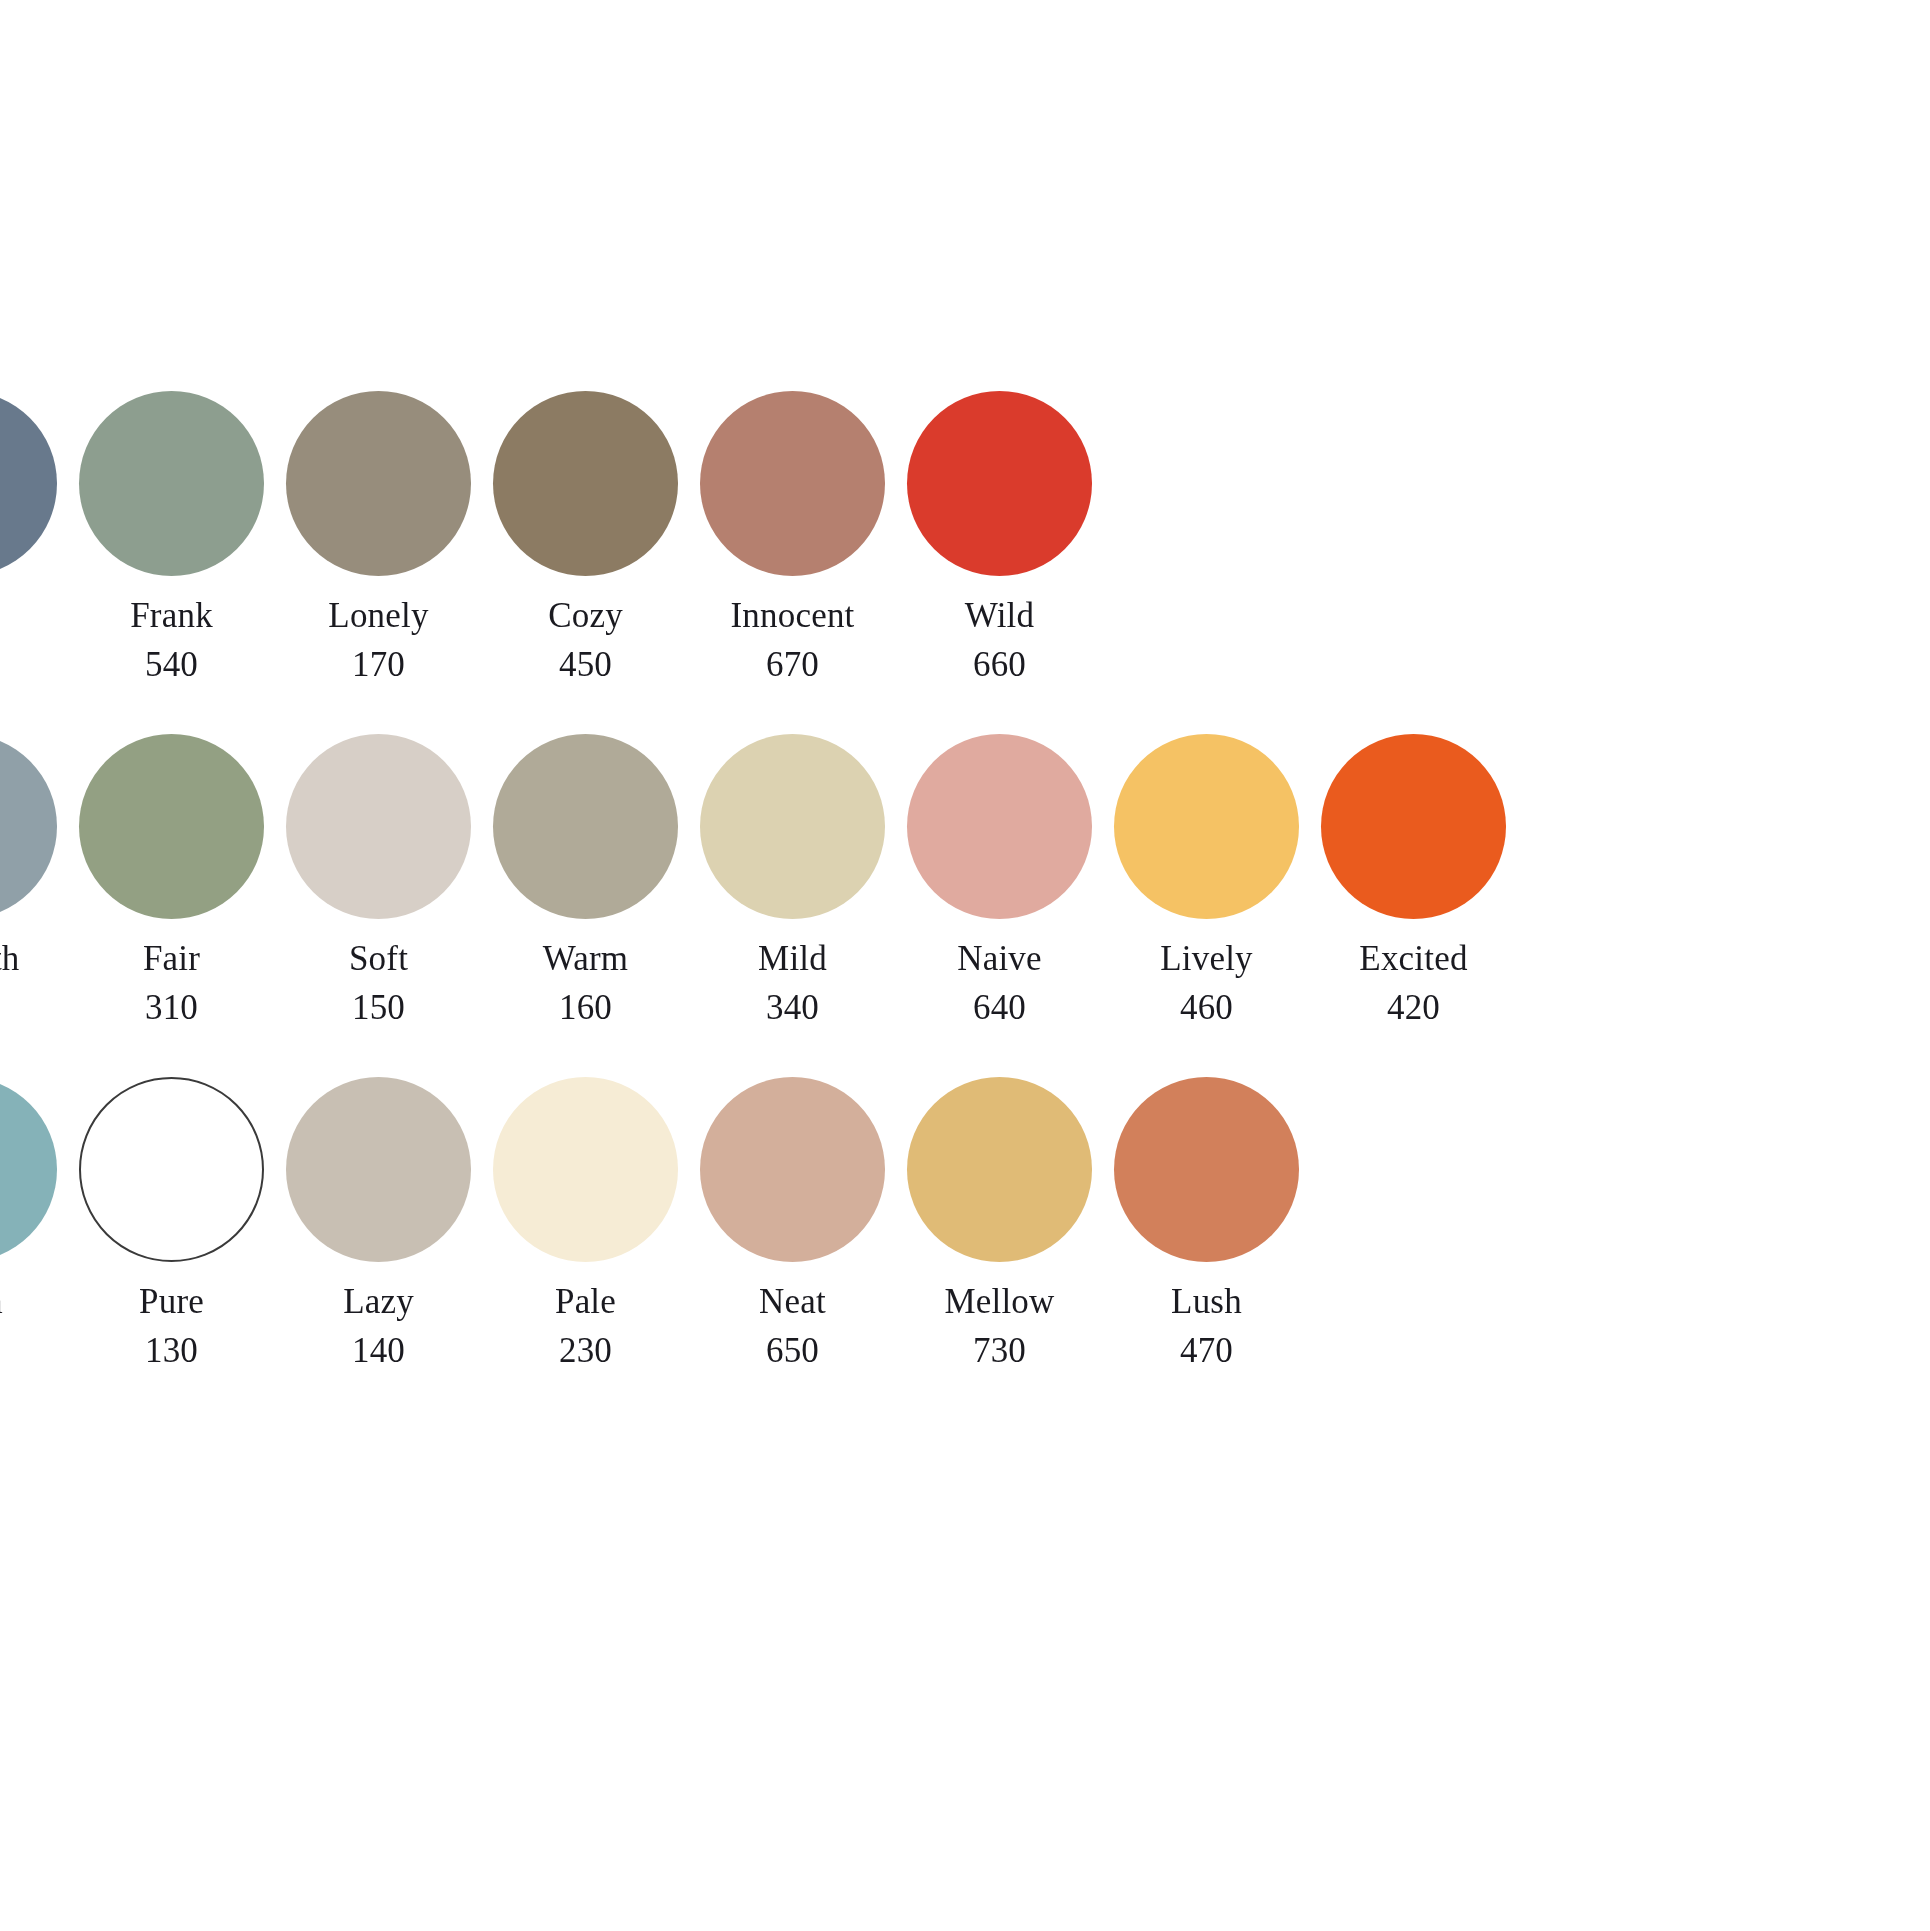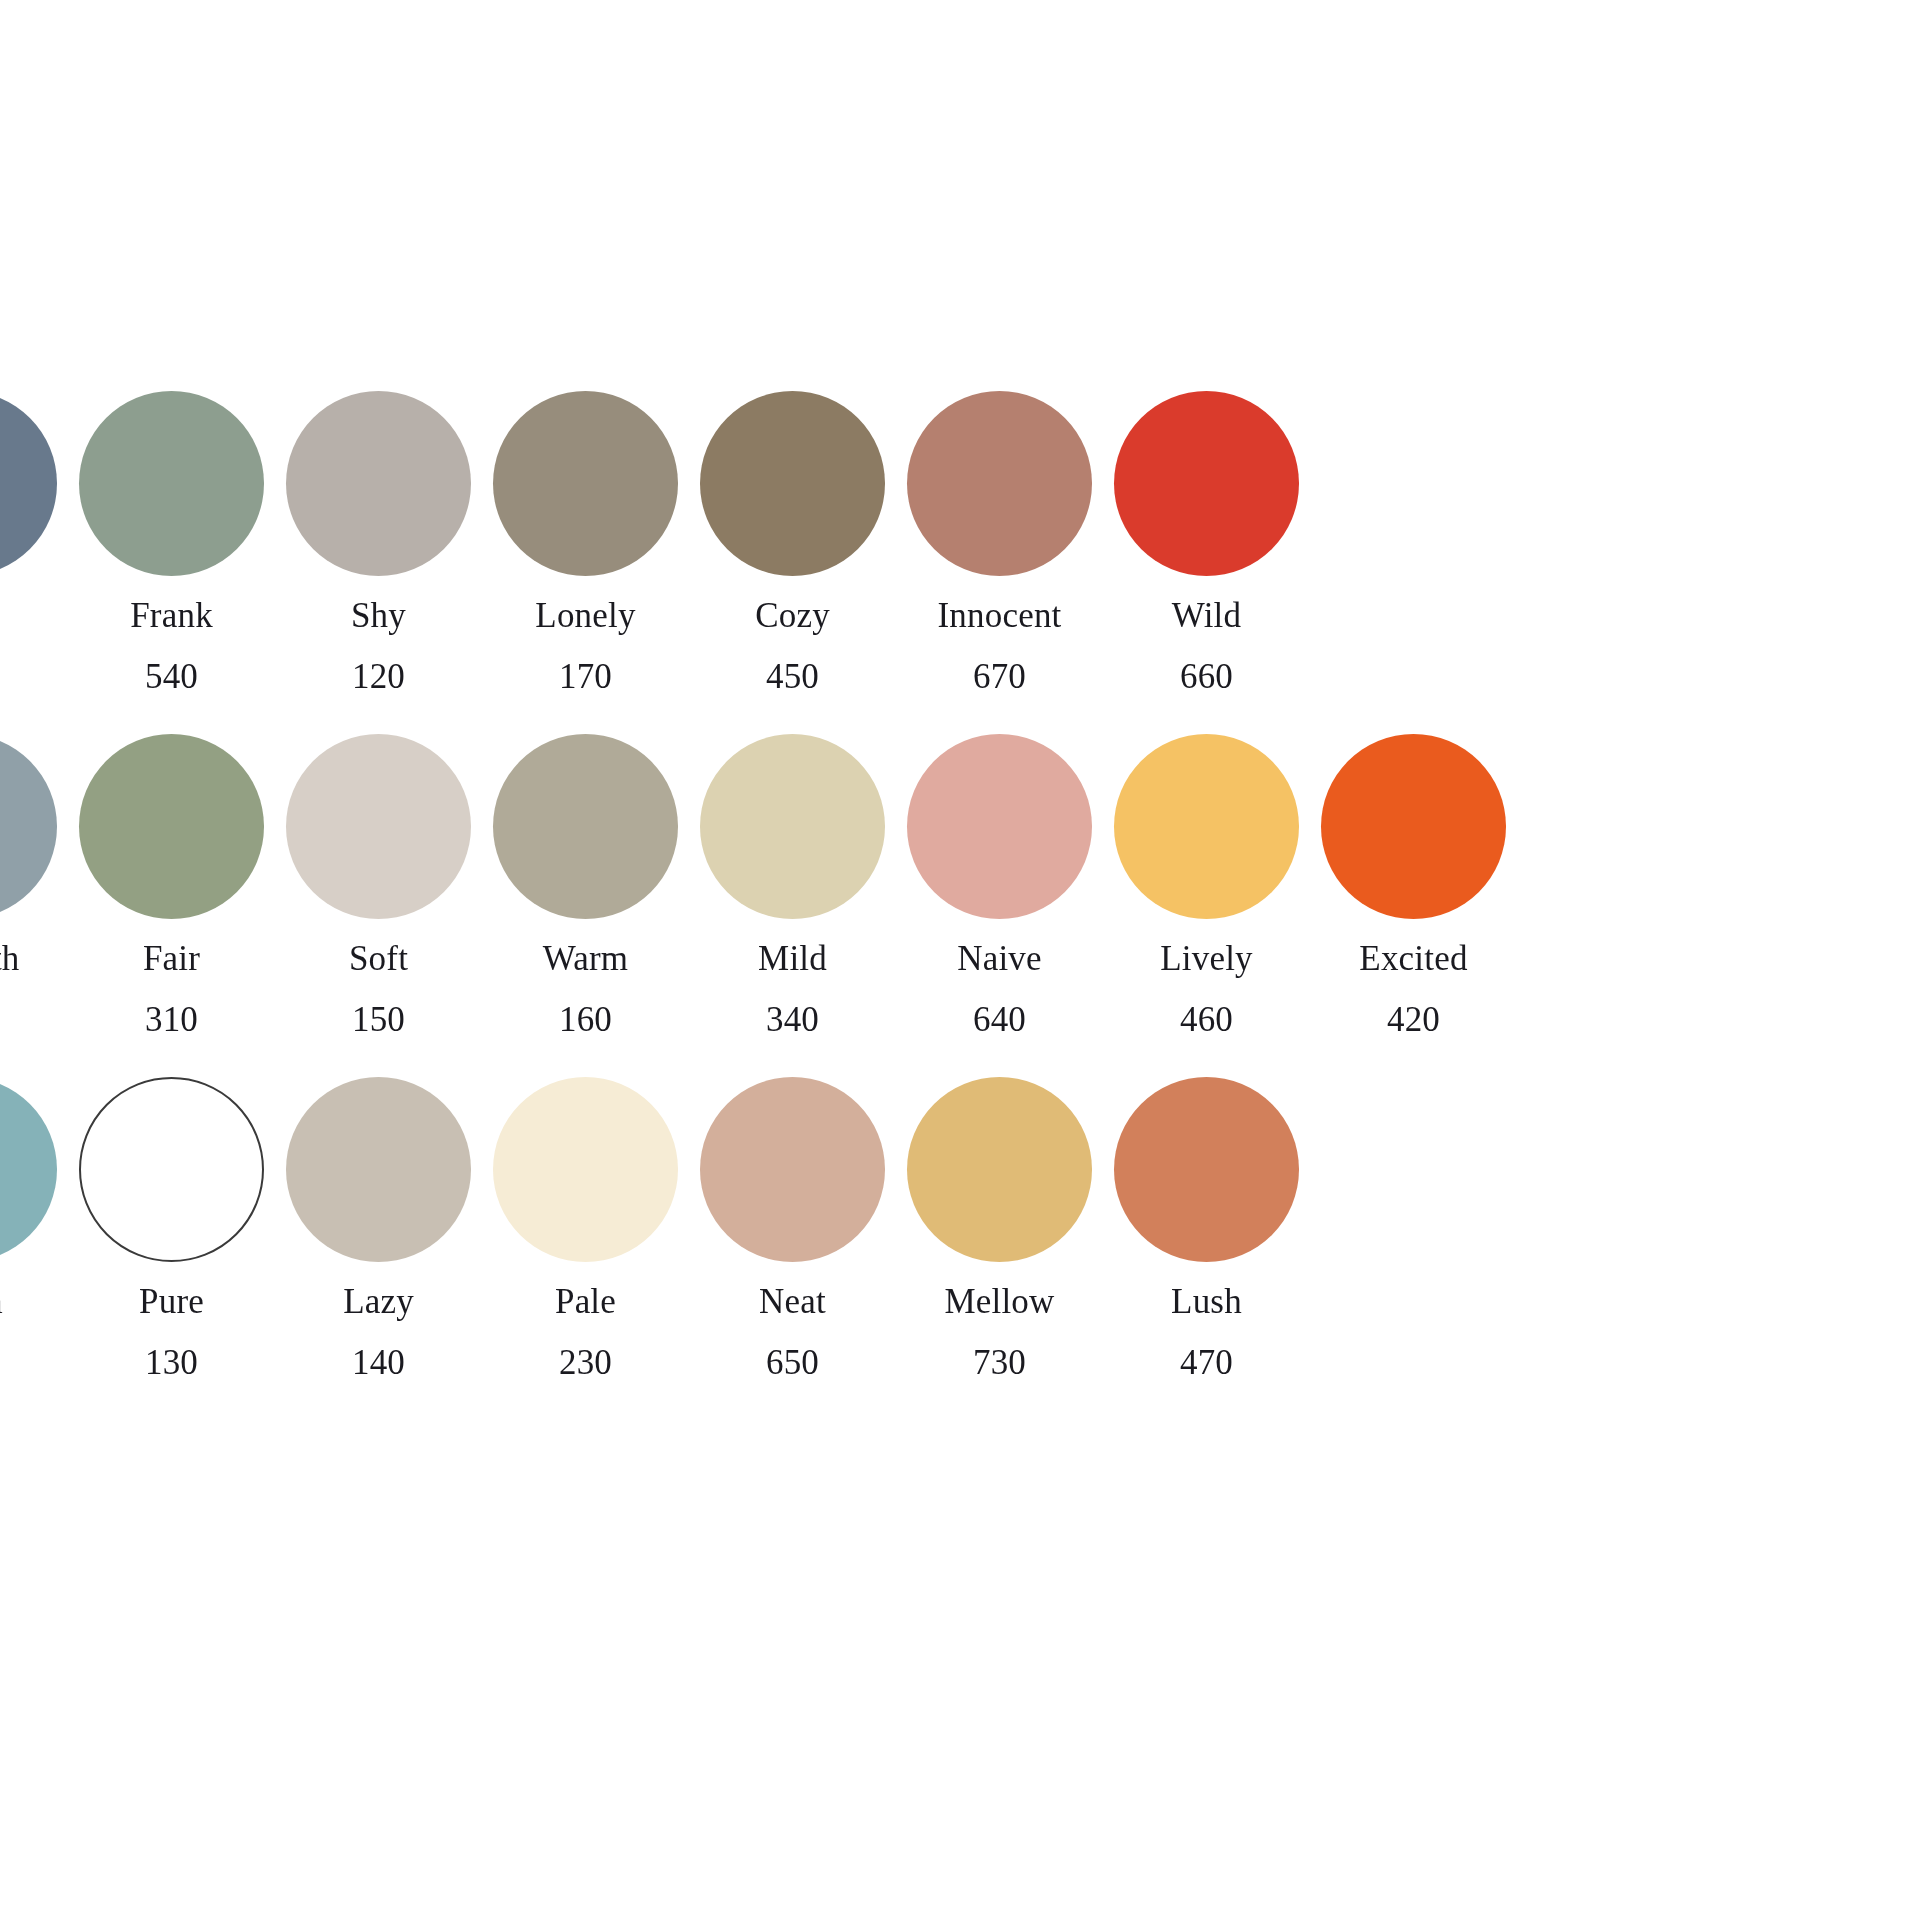--- a/index.html
+++ b/index.html
@@ -60,46 +60,41 @@
   .swatch-label {
     margin-top: 22px;
     font-size: 35px;
     line-height: 1.0;
     letter-spacing: 0.2px;
     text-align: center;
     white-space: nowrap;
   }
 
   .swatch-code {
-    margin-top: 26px;
+    margin-top: 14px;
     font-size: 35px;
     line-height: 1.0;
     letter-spacing: 0.2px;
     text-align: center;
     white-space: nowrap;
   }
 </style>
 </head>
 <body>
 
 <div id="palette-sheet">
   <div id="swatch-grid">
       <div class="swatch-row">
         <div class="swatch-cell">
           <div class="swatch-disc" style="background: rgb(104, 121, 140);"></div>
         </div>
         <div class="swatch-cell">
           <div class="swatch-disc" style="background: rgb(141, 158, 143);"></div>
           <div class="swatch-label">Frank</div>
           <div class="swatch-code">540</div>
-        </div>
-        <div class="swatch-cell">
-          <div class="swatch-disc" style="background: rgb(183, 176, 170);"></div>
-          <div class="swatch-label">Shy</div>
-          <div class="swatch-code">120</div>
         </div>
         <div class="swatch-cell">
           <div class="swatch-disc" style="background: rgb(151, 141, 124);"></div>
           <div class="swatch-label">Lonely</div>
           <div class="swatch-code">170</div>
         </div>
         <div class="swatch-cell">
           <div class="swatch-disc" style="background: rgb(140, 123, 99);"></div>
           <div class="swatch-label">Cozy</div>
           <div class="swatch-code">450</div>

